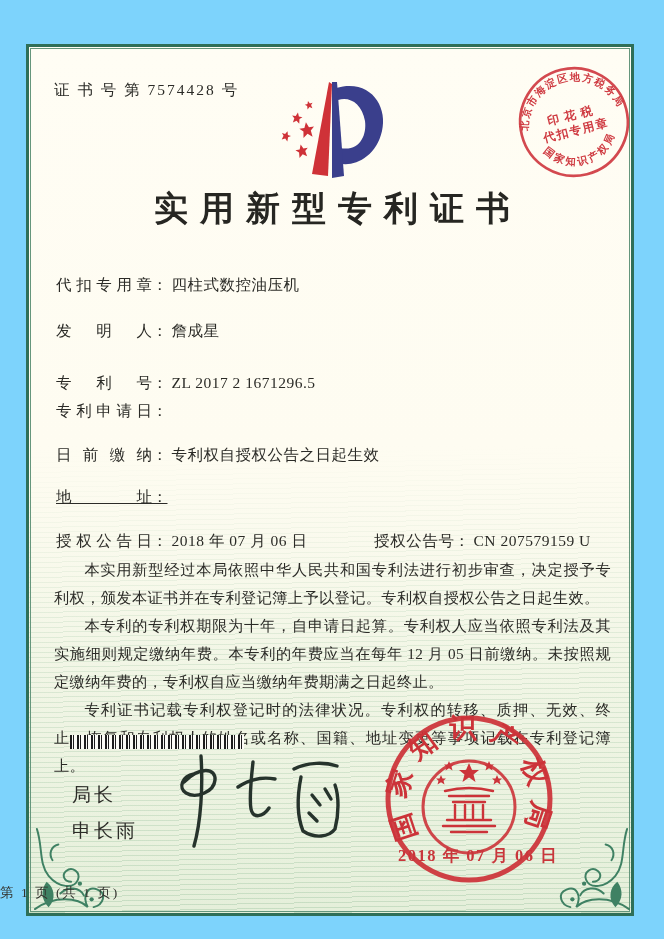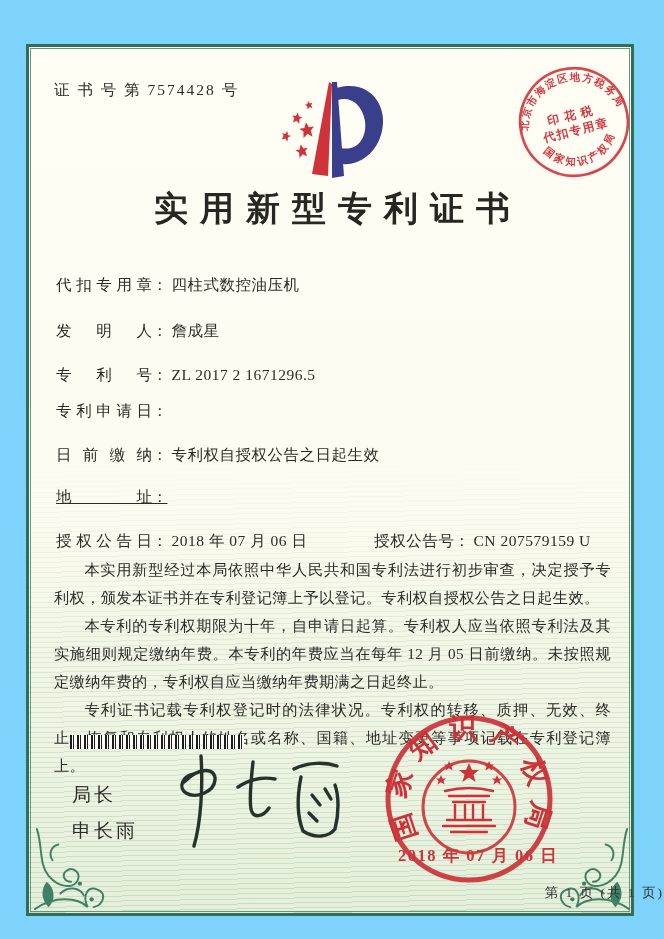--- a/index.html
+++ b/index.html
@@ -27,41 +27,41 @@
   .tax-stamp { position:absolute; left:514px; top:62px; width:120px; height:120px; transform:rotate(-14deg); }
   .title { position:absolute; left:0; top:186px; width:100%; text-align:center;
     font-size:34px; font-weight:bold; letter-spacing:12px; text-indent:12px; color:#262622; }
   
   .field { position:absolute; left:56px; font-size:15.5px; display:flex; align-items:flex-start; line-height:22px; }
   .flabel { display:inline-block; width:96px; text-align:justify; text-align-last:justify; flex:none; }
   .fcolon { flex:none; margin-right:4px; }
   .fvalue { letter-spacing:0.5px; }
   .row-name    { top:274px; }
   .row-inventor{ top:320px; }
-  .row-patno   { top:364px; }
+  .row-patno   { top:372px; }
   .row-appdate { top:400px; }
   .row-patentee{ top:444px; }
   .row-address { top:486px;text-decoration:underline; }
   .row-address .fvalue { width:404px; }
   .row-grant   { top:530px; width:552px; }
   .grant-right { position:absolute; left:318px; top:0; display:flex; }
   .grant-right .flabel { width:80px; }
   
   .paras { position:absolute; left:54px; top:556px; width:557px;
     font-size:15.2px; line-height:28px; text-align:justify; letter-spacing:0.4px;font-family:Liberation Serif, serif; }
   .paras p { margin:0; text-indent:2em; }
   
   .barcode { position:absolute; left:70px; top:735px; width:174px; height:14px;
     background:repeating-linear-gradient(90deg,#1c1c1c 0 2px,#fbfbf6 2px 3px,#1c1c1c 3px 4px,#fbfbf6 4px 7px,#1c1c1c 7px 9px,#fbfbf6 9px 10px,#1c1c1c 10px 11px,#fbfbf6 11px 14px); }
   .director { position:absolute; left:72px; top:777px; font-size:19px; line-height:36px; letter-spacing:3px; }
   .signature { position:absolute; left:156px; top:746px; width:192px; height:108px; }
   .office-seal { position:absolute; left:381px; top:711px; width:176px; height:176px; }
   .seal-date { position:absolute; left:398px; top:845px; color:#c9363b;
     font-size:16.5px; letter-spacing:1.5px; font-weight:bold; }
-  .footer { position:absolute; left:0; top:884px; width:100%; text-align:right;
+  .footer { position:absolute; left:0; top:884px; width:100%; text-align:left;
     font-size:13.5px; letter-spacing:2px; color:#33332e; }
 </style>
 </head>
 <body>
 
 <div class="page">
 
   <div class="paper-bg">
     <div class="guilloche"></div>
     <div class="fade-top"></div>

